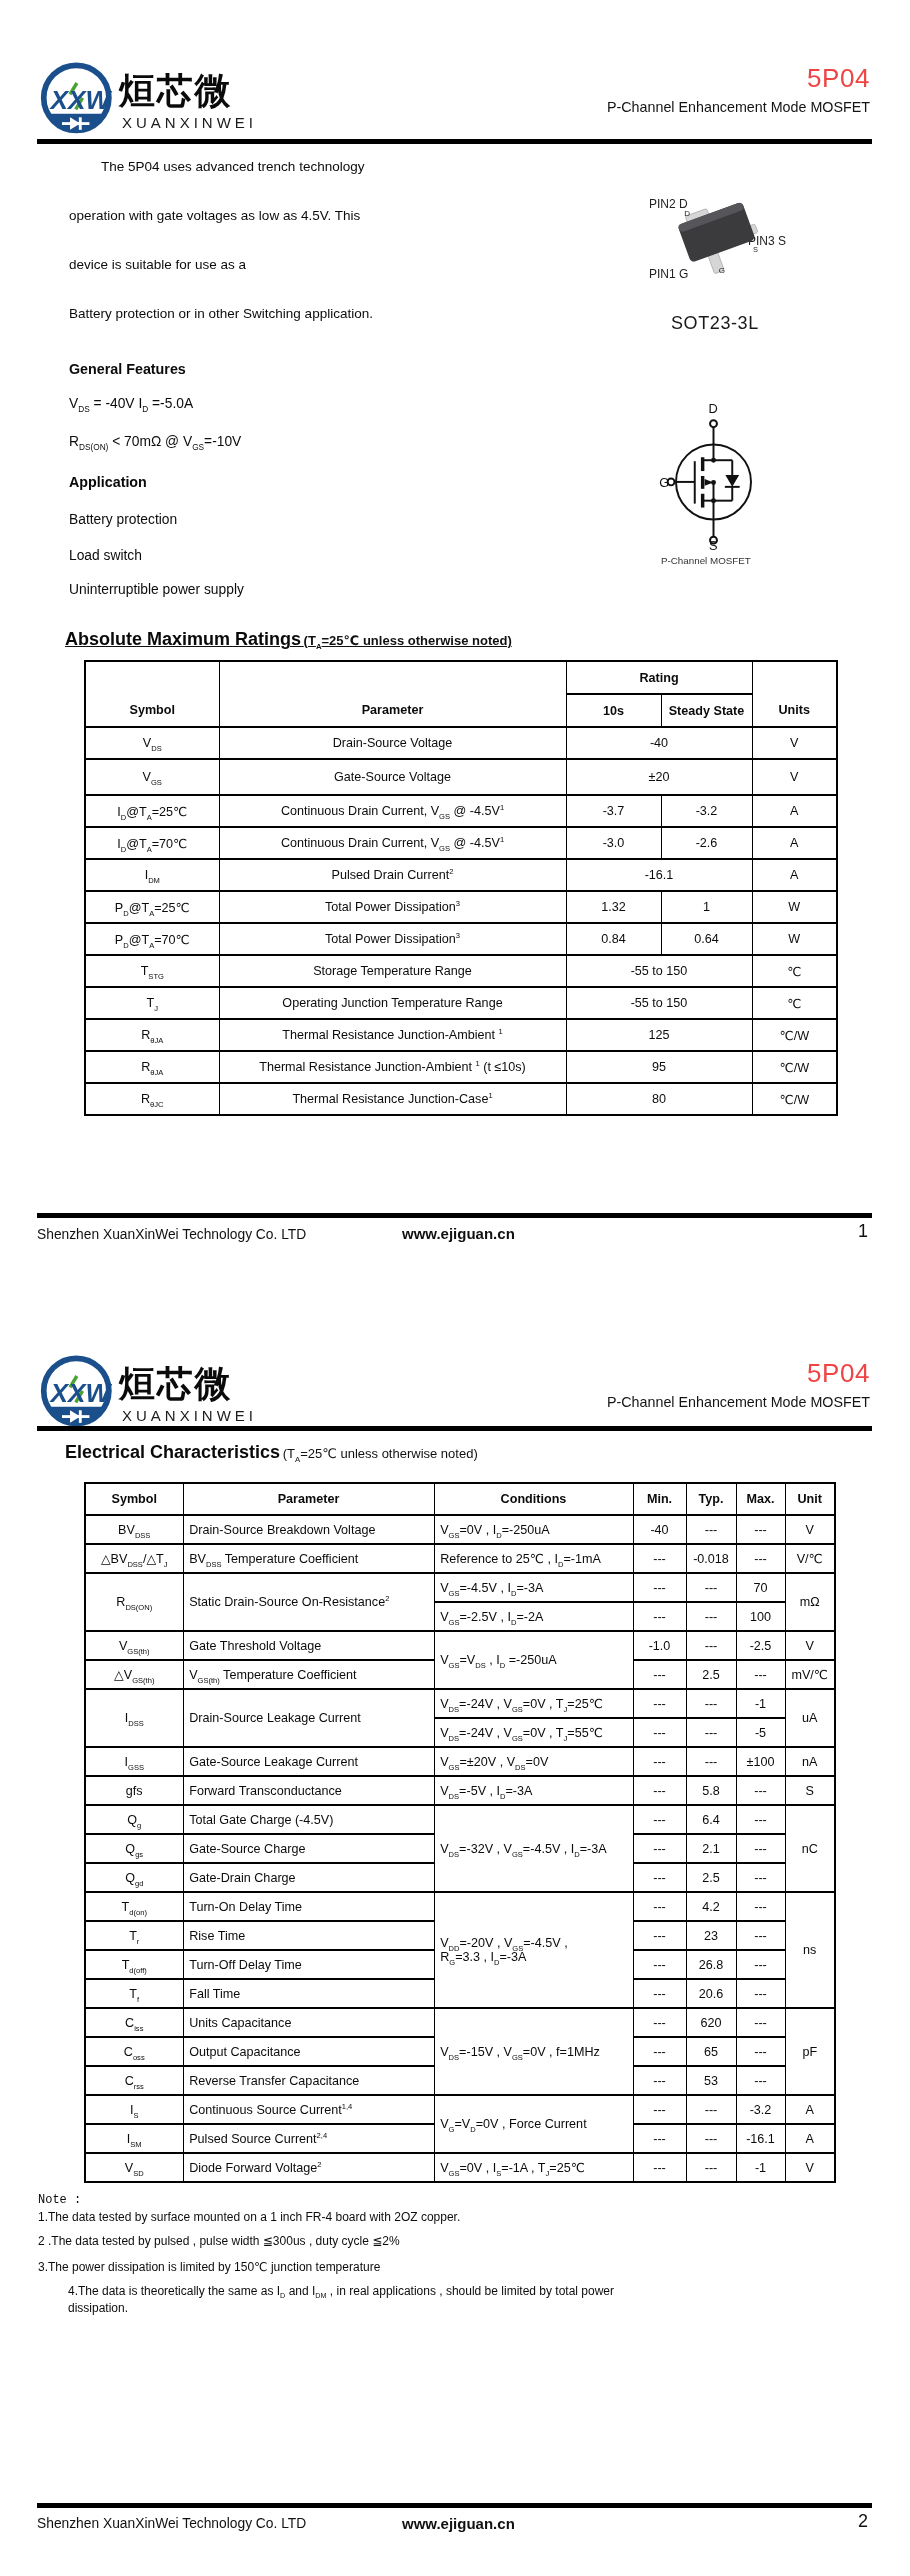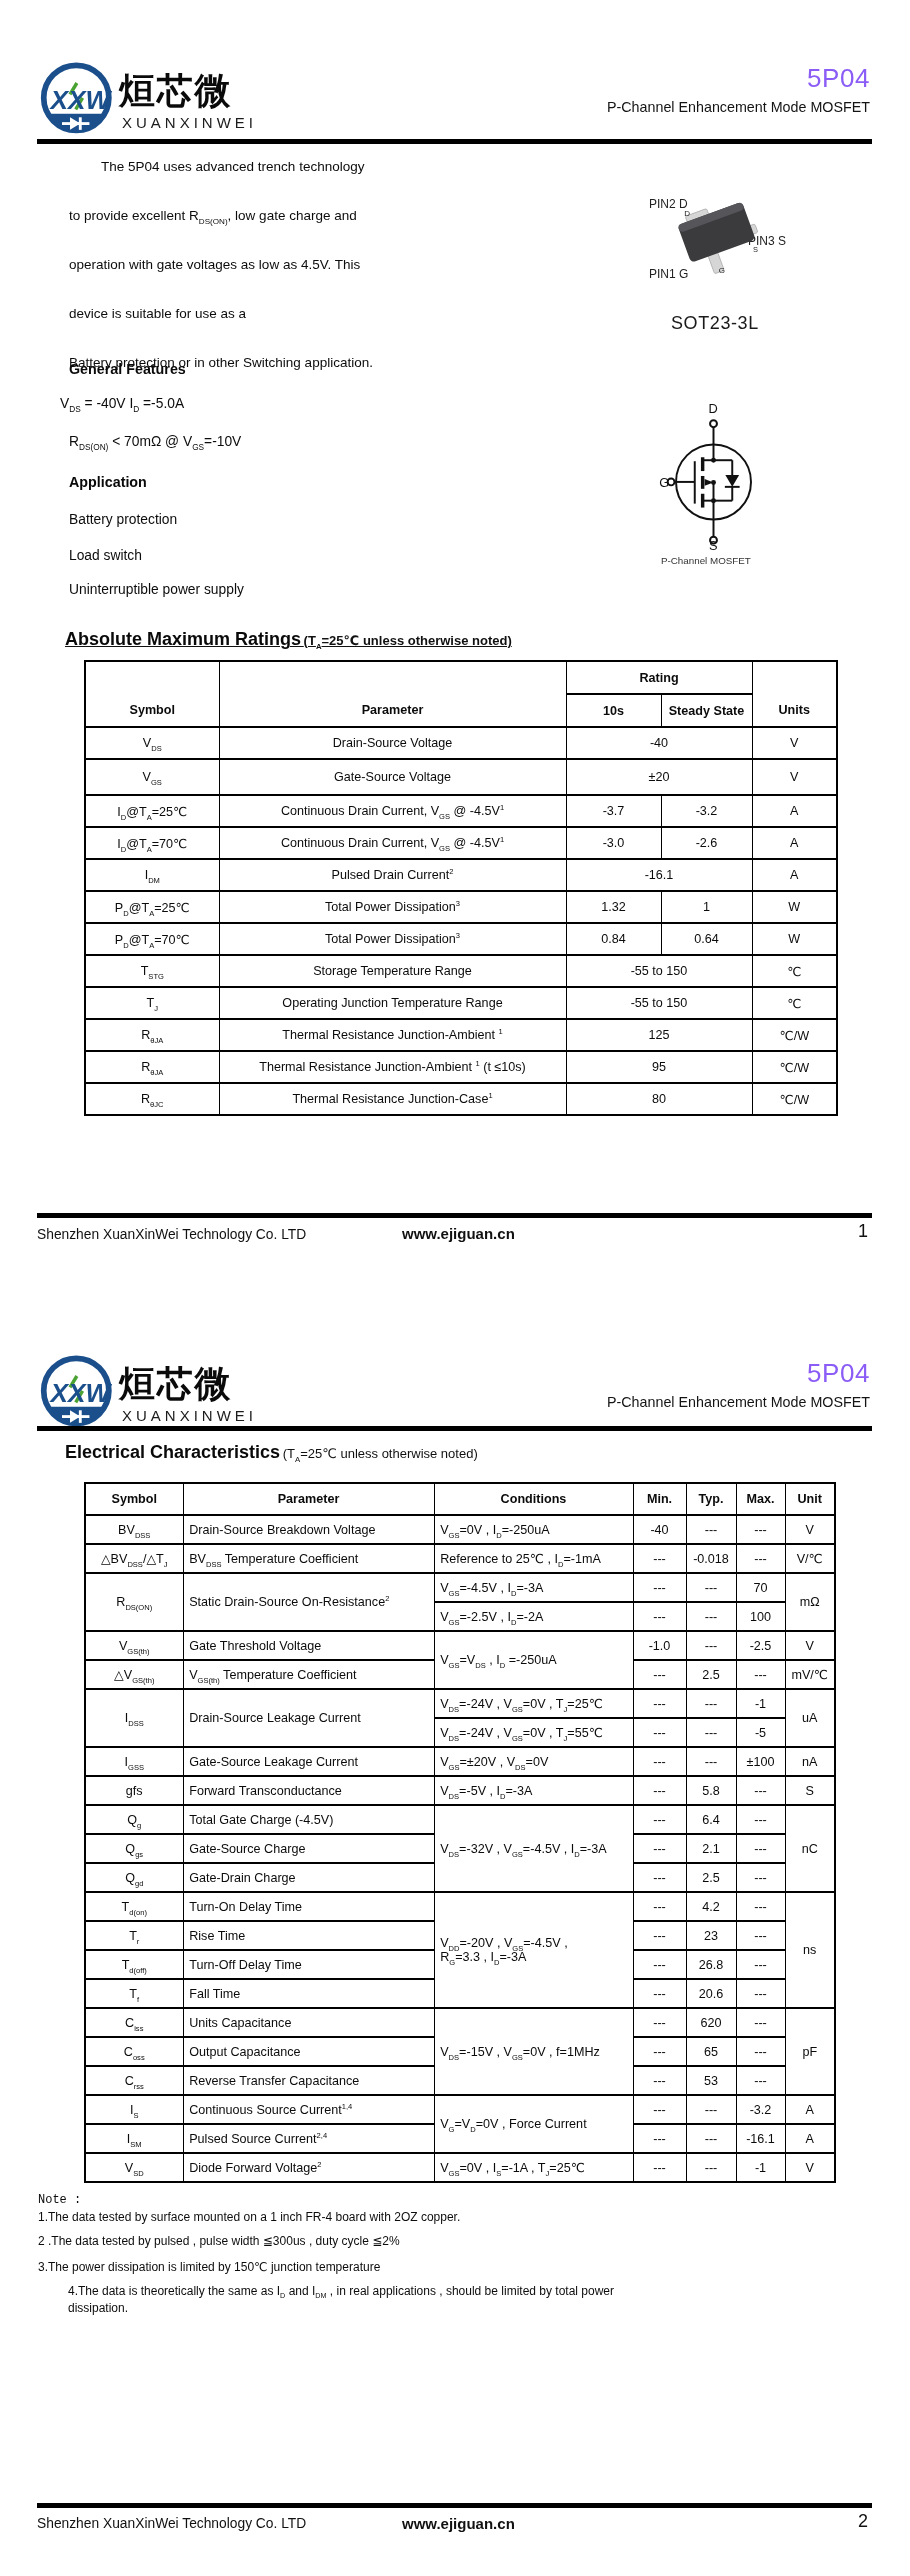--- a/index.html
+++ b/index.html
@@ -3,21 +3,21 @@
 <meta charset="utf-8">
 <style>
   html,body{margin:0;padding:0;background:#ffffff;}
   .doc{width:910px;font-family:"Liberation Sans","DejaVu Sans",sans-serif;color:#111;}
   .page{position:relative;width:910px;height:1288px;background:#fff;overflow:hidden;}
   .abs{position:absolute;}
   .rule{position:absolute;background:#000;height:5.2px;}
   
   .logo-cn{font-family:sans-serif;font-weight:bold;font-size:36px;letter-spacing:1.7px;color:#0a0a0a;}
   .logo-latin{font-size:15px;letter-spacing:4px;color:#1c1c1c;font-weight:500;}
-  .pn{font-size:26px;color:#8b5cf6;text-align:right;letter-spacing:0.6px;}
+  .pn{font-size:26px;color:#ef4444;text-align:right;letter-spacing:0.6px;}
   .subtitle{font-size:14.3px;color:#141414;text-align:right;}
   
   .introline{font-size:13.5px;color:#0c0c0c;height:49px;line-height:17px;}
   .indent{padding-left:32px;}
   .b-title{font-size:14.3px;font-weight:bold;color:#0a0a0a;}
   .feat{font-size:13.8px;color:#0c0c0c;}
   .sec-title-big{font-size:18px;font-weight:bold;color:#0a0a0a;}
   .sec-note{font-size:13px;}
   .sec-note.bold{font-weight:bold;}
   .caption{font-size:9.8px;color:#333;}
@@ -62,28 +62,27 @@
       </g>
     </svg>
     <div class="abs logo-cn" style="left:119px;top:67px;">烜芯微</div>
     <div class="abs logo-latin" style="left:122px;top:114px;">XUANXINWEI</div>
     <div class="abs pn" style="right:40px;top:63px;width:287px;">5P04</div>
     <div class="abs subtitle" style="right:40px;top:99px;width:402px;">P-Channel Enhancement Mode MOSFET</div>
     <div class="rule" style="left:37px;right:38px;top:139px;"></div>
 
     <div class="abs" style="left:69px;top:158px;width:379px;">
       <div class="introline indent">The  5P04  uses advanced trench technology</div>
-      <div class="introline">to provide excellent R<sub>DS(ON)</sub>, low gate charge and</div>
       <div class="introline">operation with gate voltages as low as 4.5V. This</div>
       <div class="introline">device is suitable for use as a</div>
       <div class="introline">Battery protection or in other Switching application.</div>
     </div>
 
     <div class="abs b-title" style="left:69px;top:361px;">General Features</div>
-    <div class="abs feat" style="left:60px;top:396px;">V<sub>DS</sub> = -40V  I<sub>D</sub> =-5.0A</div>
+    <div class="abs feat" style="left:69px;top:396px;">V<sub>DS</sub> = -40V  I<sub>D</sub> =-5.0A</div>
     <div class="abs feat" style="left:69px;top:434px;">R<sub>DS(ON)</sub> &lt; 70mΩ @ V<sub>GS</sub>=-10V</div>
 
     <div class="abs b-title" style="left:69px;top:474px;">Application</div>
     <div class="abs feat" style="left:69px;top:512px;">Battery protection</div>
     <div class="abs feat" style="left:69px;top:548px;">Load switch</div>
     <div class="abs feat" style="left:69px;top:582px;">Uninterruptible power supply</div>
 
     <div class="abs pinlbl" style="left:649px;top:197px;">PIN2 D</div>
     <div class="abs pinlbl" style="left:748px;top:234px;">PIN3 S</div>
     <div class="abs pinlbl" style="left:649px;top:267px;">PIN1 G</div>

